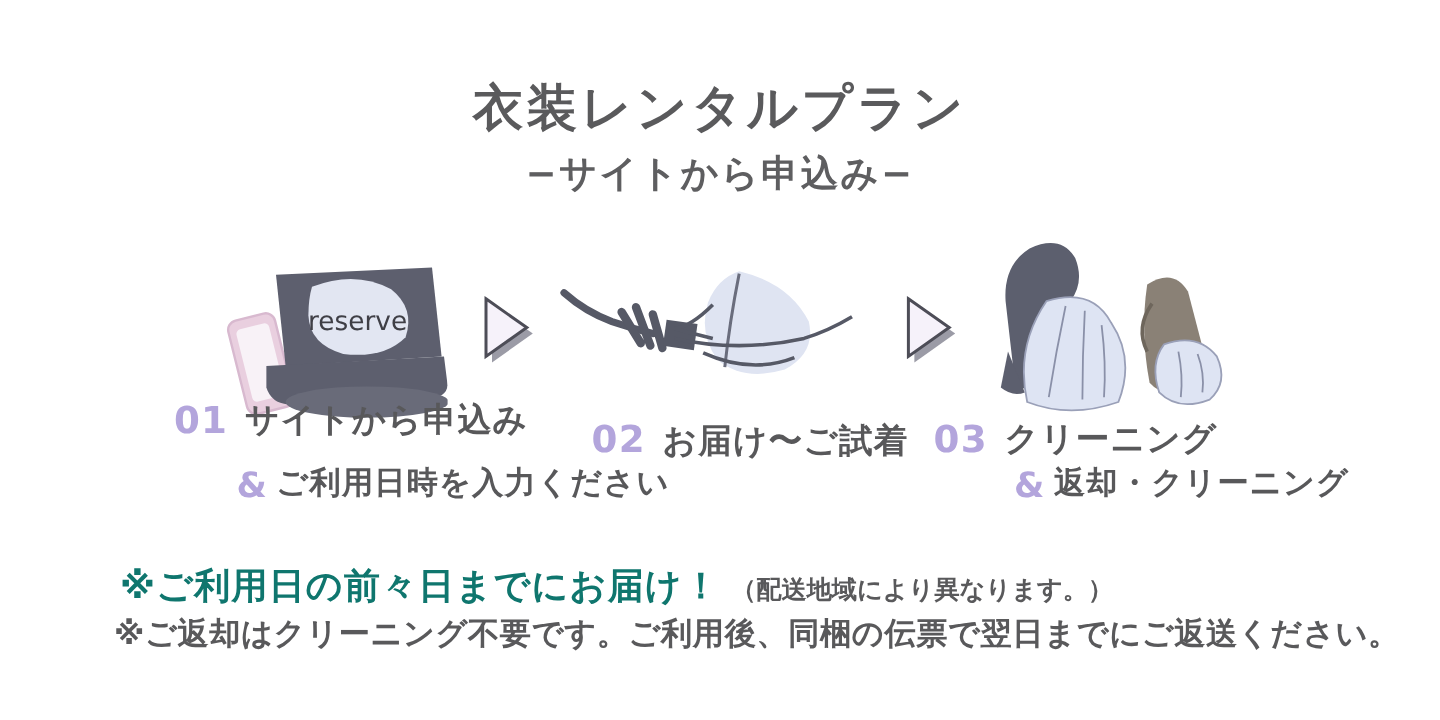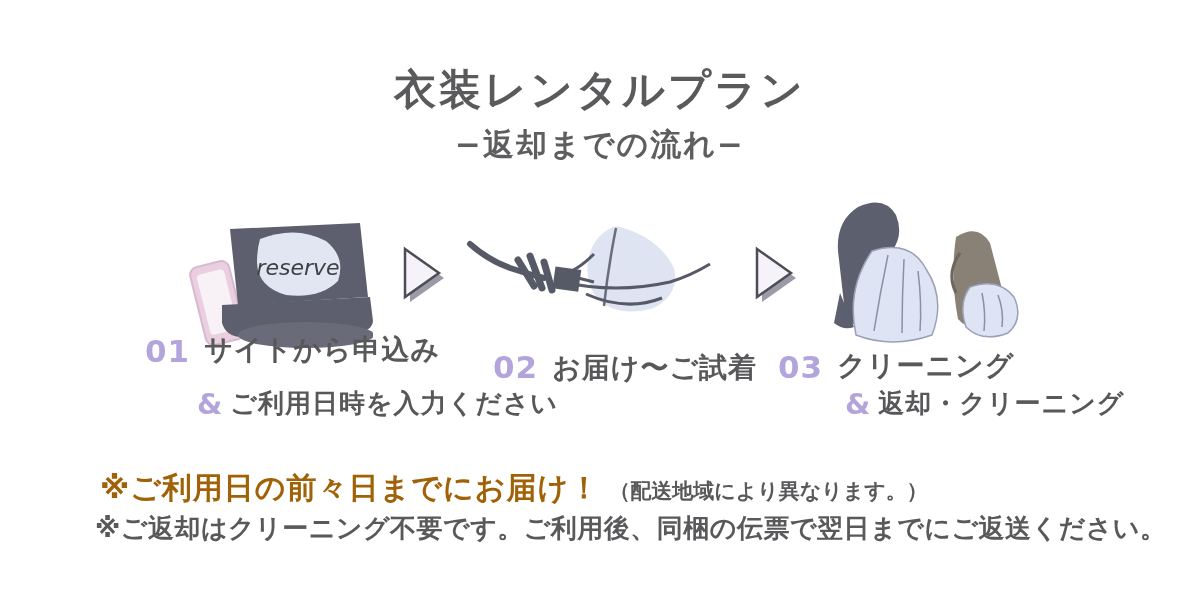--- a/index.html
+++ b/index.html
@@ -40,36 +40,36 @@
     line-height:1;letter-spacing:1px;margin-left:14px;
   }
   .step-row2{position:absolute;display:flex;align-items:flex-start;}
   .amp{font-size:29px;font-weight:bold;color:#b3a5dc;line-height:1;}
   .step-text2{
     font-size:26px;font-weight:bold;color:#58585a;
     line-height:1;letter-spacing:1px;margin-left:8px;
   }
 
   .note1{position:absolute;left:100px;top:468px;white-space:nowrap;}
-  .note1 .main{font-size:30px;font-weight:bold;color:#a16207;letter-spacing:1px;}
+  .note1 .main{font-size:30px;font-weight:bold;color:#0f766e;letter-spacing:1px;}
   .note1 .sub{font-size:21px;font-weight:bold;color:#59595b;margin-left:4px;}
   .note2{
     position:absolute;left:95px;top:511px;white-space:nowrap;
     font-size:26px;font-weight:bold;color:#59595b;letter-spacing:0.5px;
   }
 </style>
 </head>
 <body>
 
 <div class="canvas">
 
   <div class="title">衣装レンタルプラン</div>
-  <div class="subtitle">−返却までの流れ−</div>
+  <div class="subtitle">−サイトから申込み−</div>
 
-  <div class="illo" style="left:178px;top:205px;width:195px;height:150px;font-style:italic;">
+  <div class="illo" style="left:178px;top:205px;width:195px;height:150px;">
     <svg viewBox="0 0 195 150">
 
       <g transform="rotate(-14 40 100)">
         <rect x="20" y="58" width="40" height="80" rx="8" fill="#e9cfdf" stroke="#d8b9cf" stroke-width="2"></rect>
         <rect x="26" y="66" width="28" height="62" rx="4" fill="#f8f2f7"></rect>
       </g>
 
       <g>
         <path d="M52 24 L182 18 L190 92 L60 100 Z" fill="#5d5f6e"></path>
 

